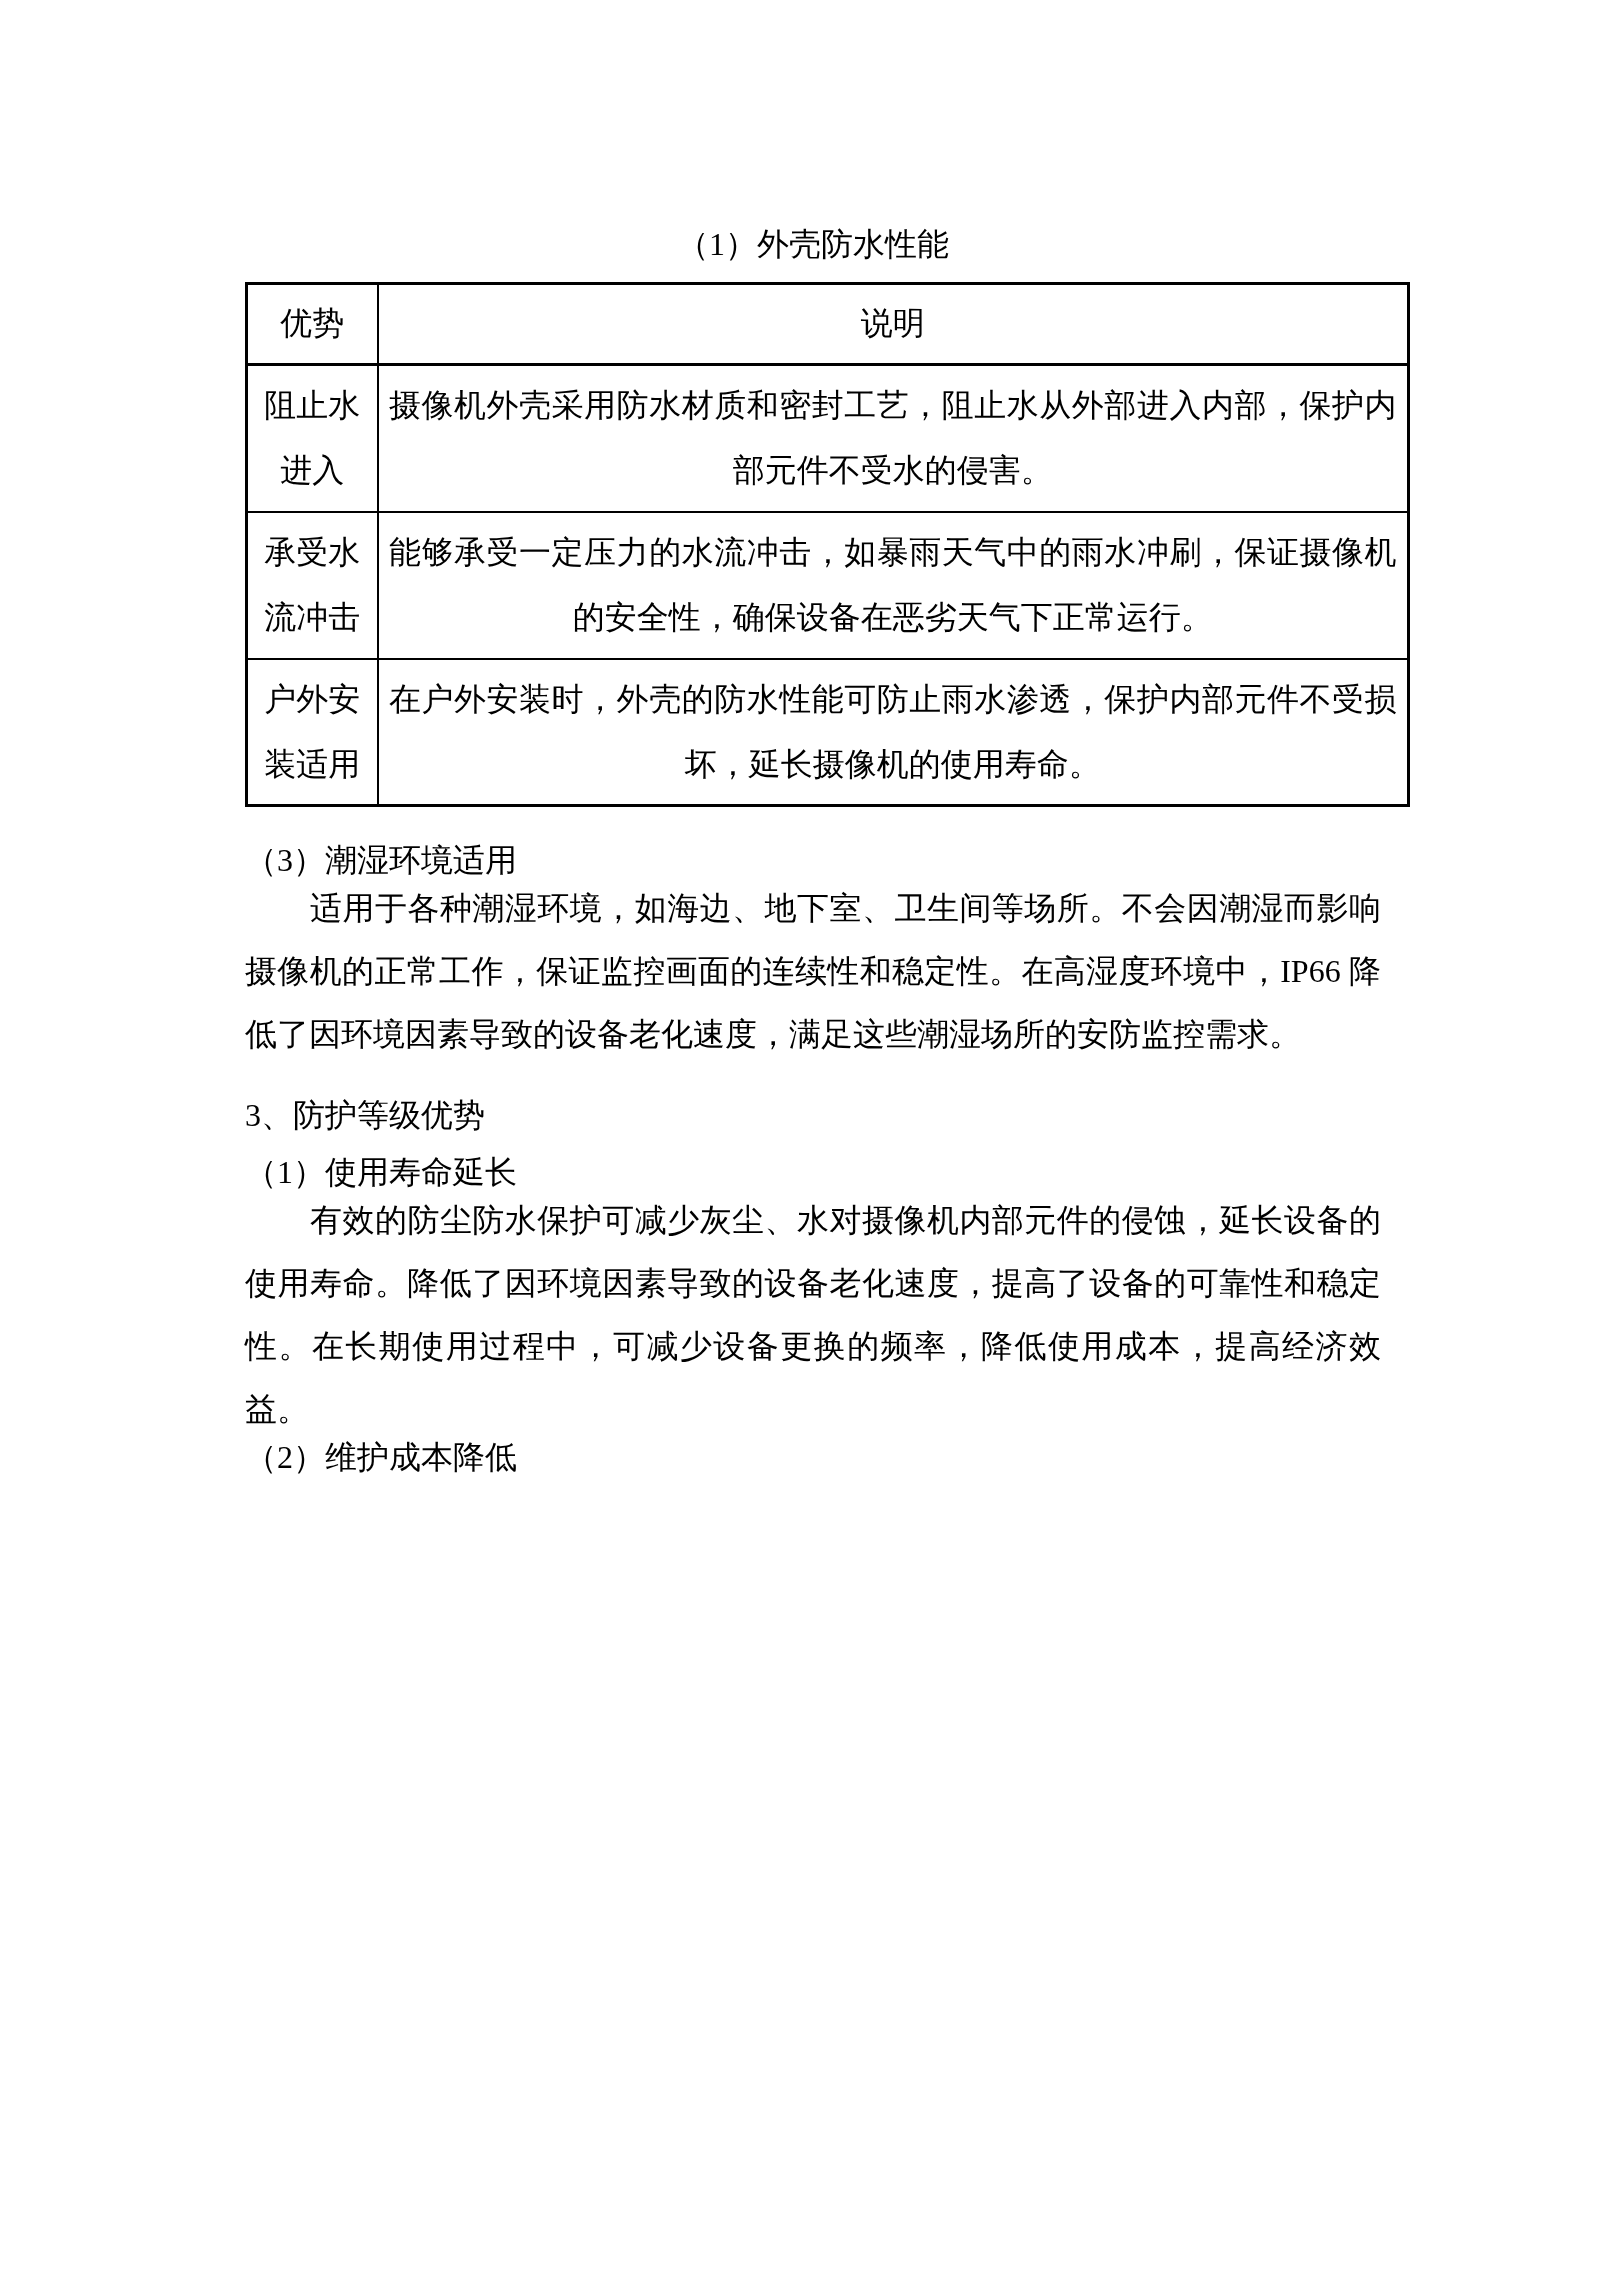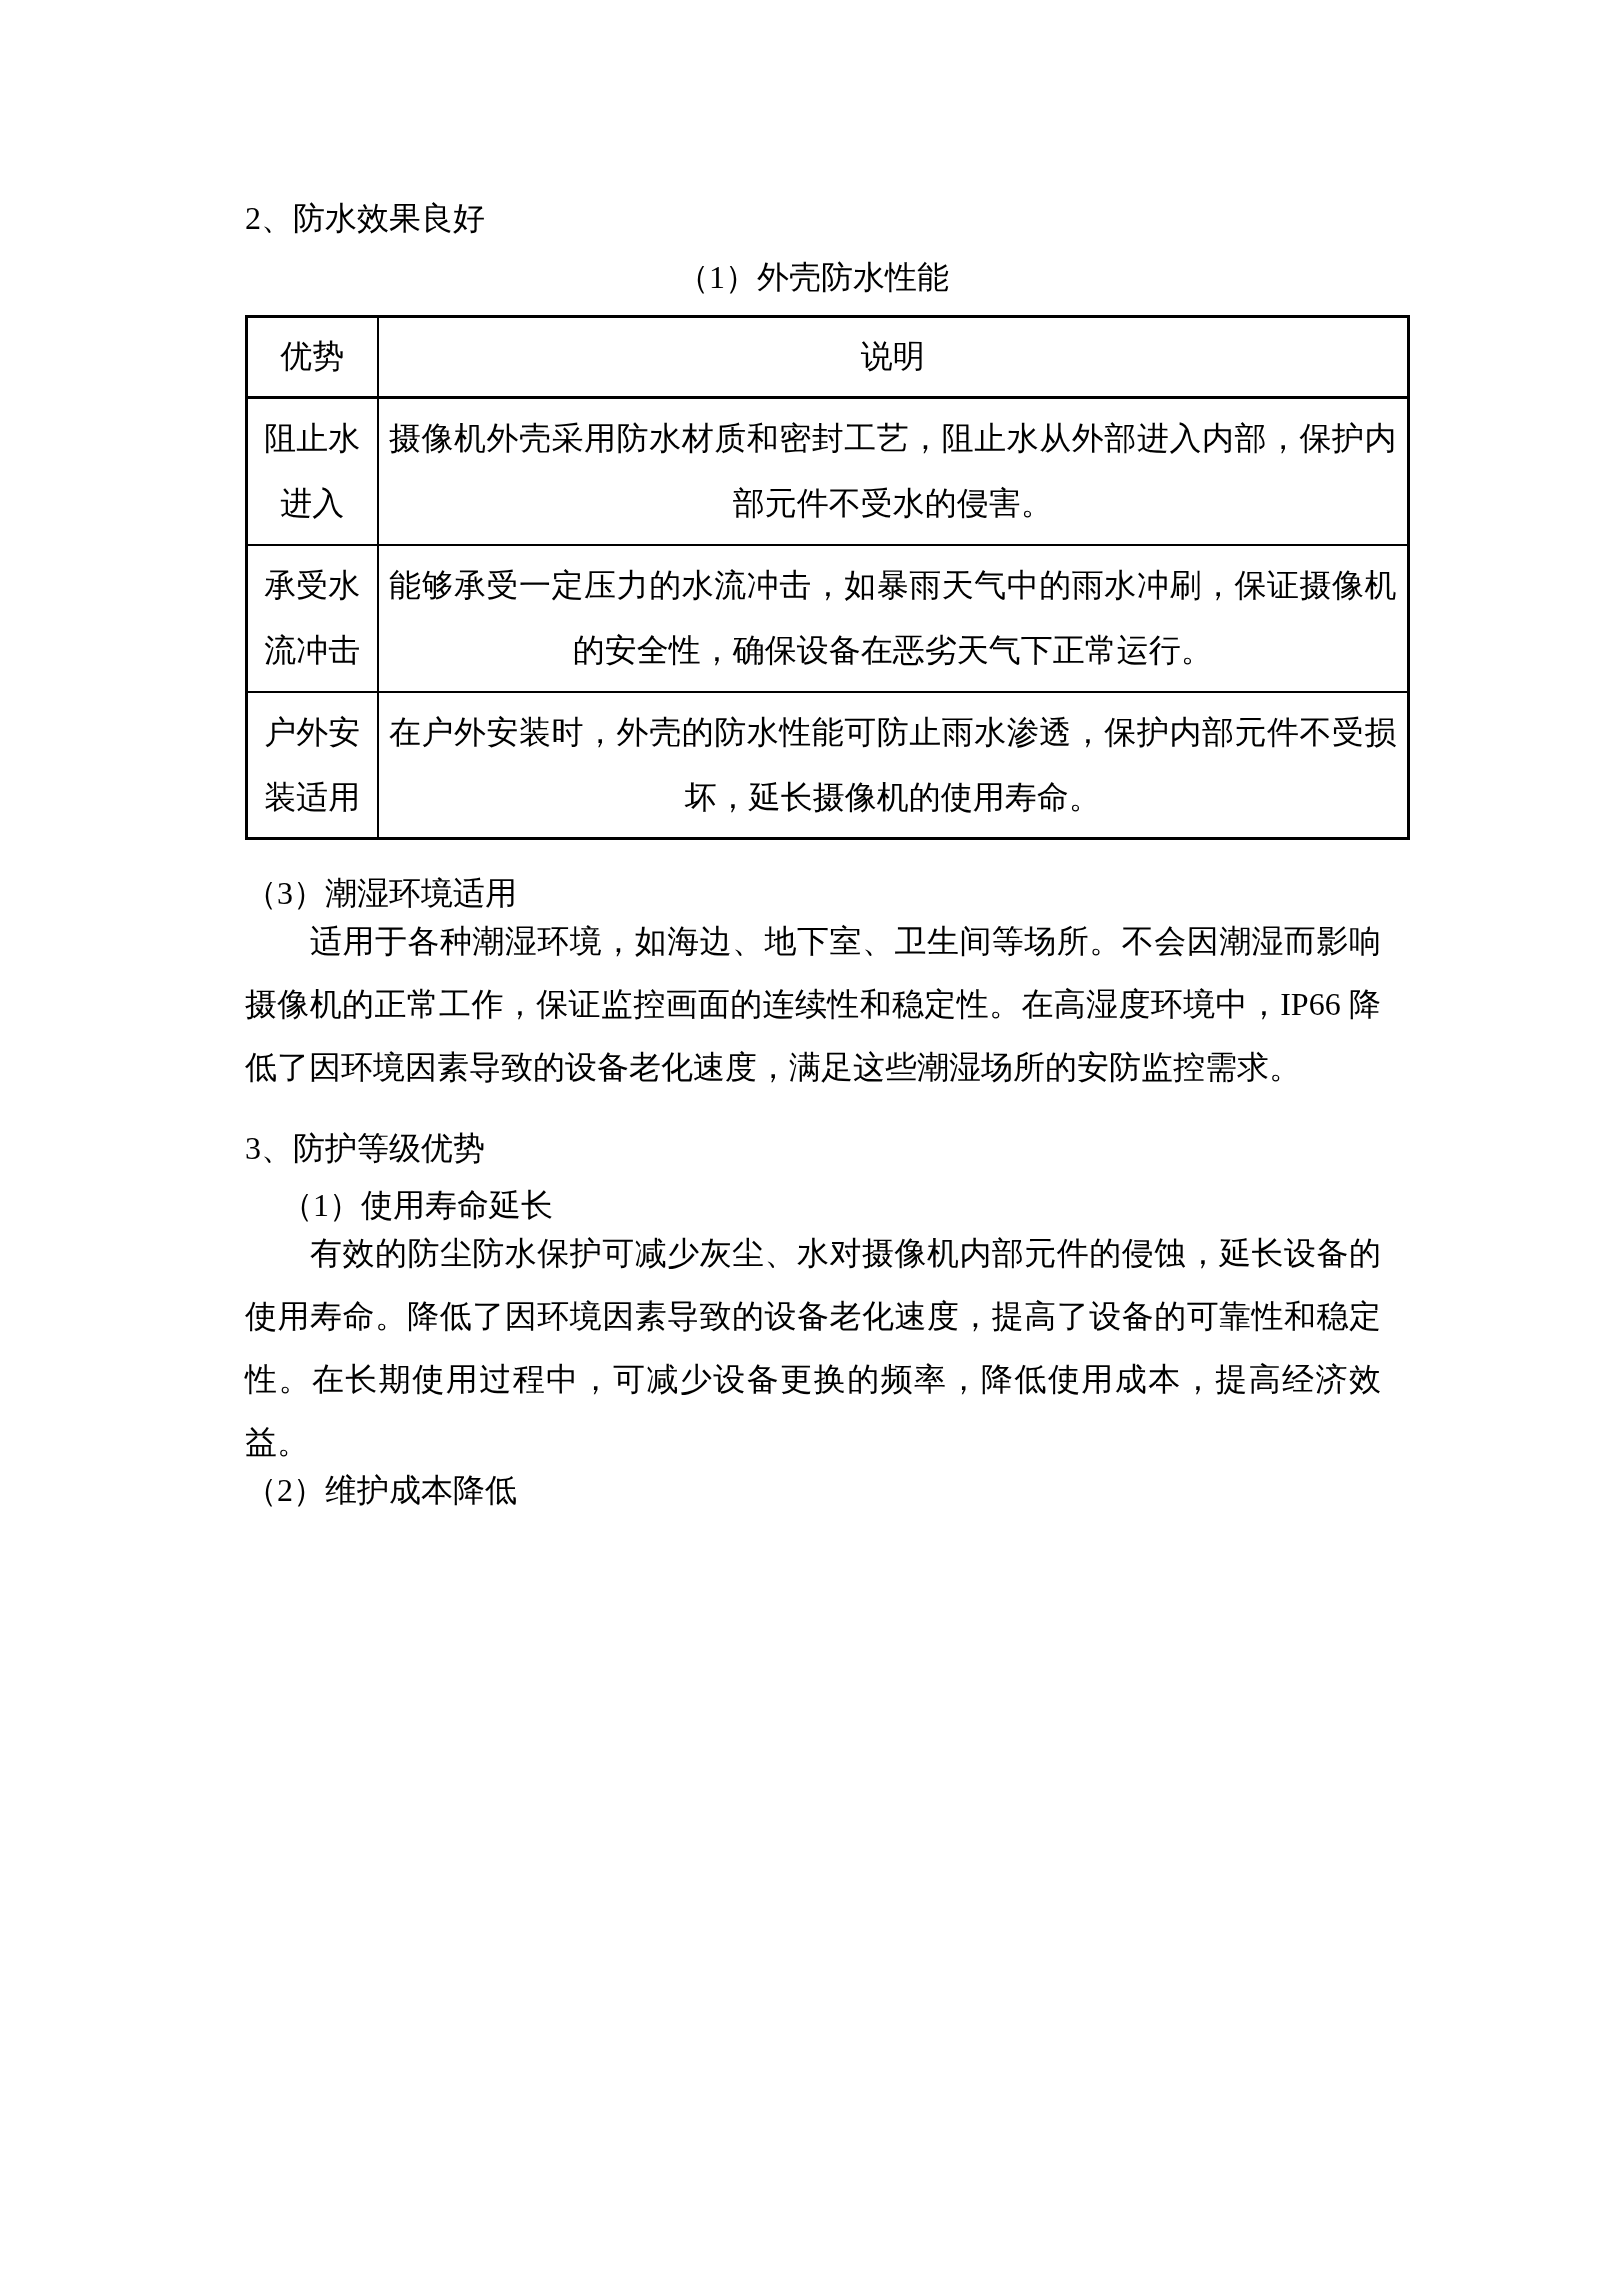--- a/index.html
+++ b/index.html
@@ -37,21 +37,21 @@
     white-space: nowrap;
   }
 
   .mt-h2a   { margin-top: 26px; text-align: center; }
   .mt-table { margin-top: 21px; }
   .mt-h2b   { margin-top: 17.7px; }
   .mt-p1    { margin-top: 11px; }
   .mt-h2c   { margin-top: 37px; }
   .mt-p2    { margin-top: 14.4px; }
   .mt-h1b   { margin-top: 33px; }
-  .mt-h2d   { margin-top: 23.6px; margin-left: 36px; }
+  .mt-h2d   { margin-top: 23.6px; }
   .mt-p3    { margin-top: 12.4px; }
   .mt-h2e   { }
 
   .para {
     margin: 0;
     line-height: 63px;
     text-align: justify;
     text-indent: 65px;
   }
 
@@ -83,21 +83,20 @@
   td.cell-desc {
     text-align: justify;
     text-align-last: center;
   }
 </style>
 </head>
 <body>
 
 <div class="page">
 
-  <p class="h-num">2、防水效果良好</p>
 
   <p class="h-sub mt-h2a">（1）外壳防水性能</p>
 
   <table class="adv-table mt-table">
     <colgroup>
       <col class="c-adv">
       <col class="c-desc">
     </colgroup>
     <thead>
       <tr>

